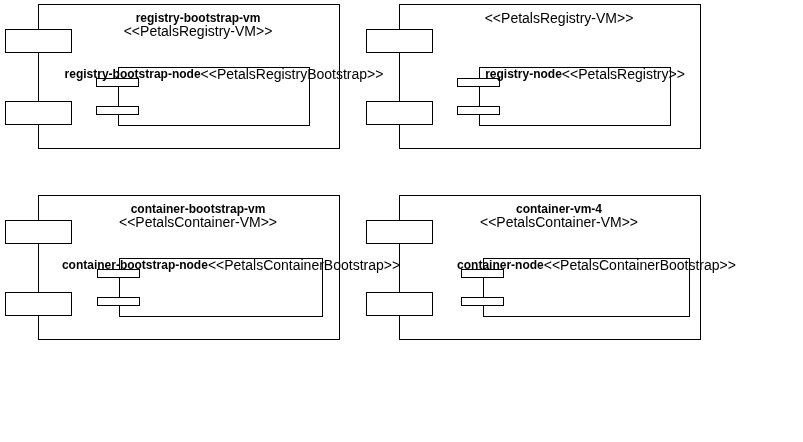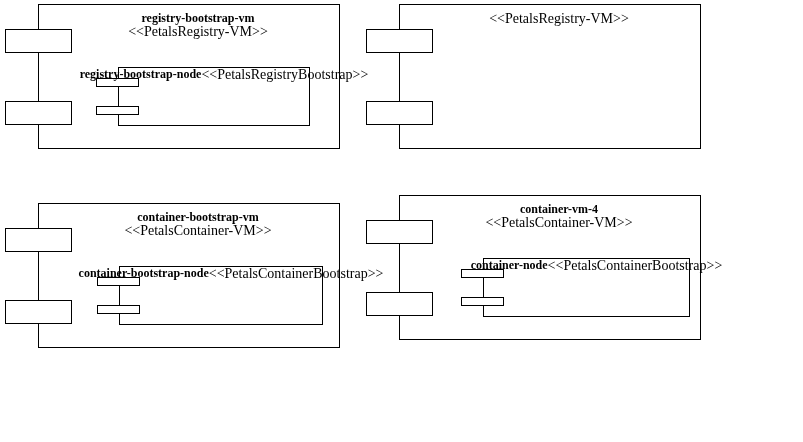--- a/index.html
+++ b/index.html
@@ -2,35 +2,35 @@
 <html><head>
 <meta charset="utf-8">
 <style>
   * { box-sizing: border-box; margin: 0; padding: 0; }
   html, body { background: #ffffff; }
   .diagram {
     position: relative;
     width: 803px;
     height: 398px;
     background: #ffffff;
-    font-family: Liberation Serif, serif;
+    font-family: Liberation Sans, sans-serif;
     color: #000000;
     overflow: hidden;
   }
   
   .uml-node {
     position: absolute;
     width: 302px;
     height: 145px;
     border: 1px solid #000000;
     background: #ffffff;
   }
   .node-tl { left: 38px;  top: 4px;   }
   .node-tr { left: 399px; top: 4px;   }
-  .node-bl { left: 38px;  top: 195px; margin-top: 8px; }
+  .node-bl { left: 38px;  top: 195px; }
   .node-br { left: 399px; top: 195px; }
 
   
   .tab {
     position: absolute;
     background: #ffffff;
     border: 1px solid #000000;
   }
   .tab-outer { width: 67px; height: 24px; left: -34px; }
   .tab-outer.tab1 { top: 24px; }
@@ -103,20 +103,28 @@
       </div>
     </div>
   </div>
 
   <div class="uml-node node-tr">
     <div class="tab tab-outer tab1"></div>
     <div class="tab tab-outer tab2"></div>
     <div class="node-header">
       <div class="node-stereotype">&lt;&lt;PetalsRegistry-VM&gt;&gt;</div>
     </div>
+    <div class="uml-inner">
+      <div class="tab tab-inner tab1"></div>
+      <div class="tab tab-inner tab2"></div>
+      <div class="inner-label">
+        <div class="node-name">registry-node</div>
+        <div class="node-stereotype">&lt;&lt;PetalsRegistry&gt;&gt;</div>
+      </div>
+    </div>
   </div>
 
   <div class="uml-node node-bl">
     <div class="tab tab-outer tab1"></div>
     <div class="tab tab-outer tab2"></div>
     <div class="node-header">
       <div class="node-name">container-bootstrap-vm</div>
       <div class="node-stereotype">&lt;&lt;PetalsContainer-VM&gt;&gt;</div>
     </div>
     <div class="uml-inner">

